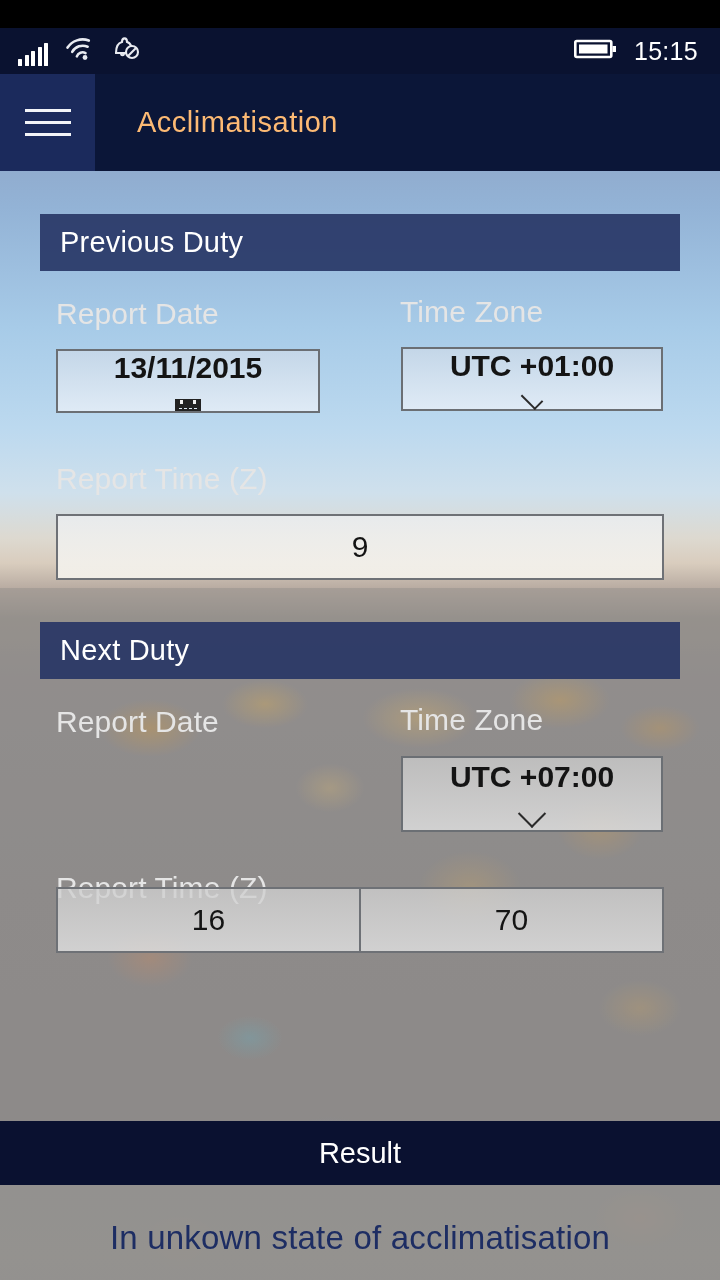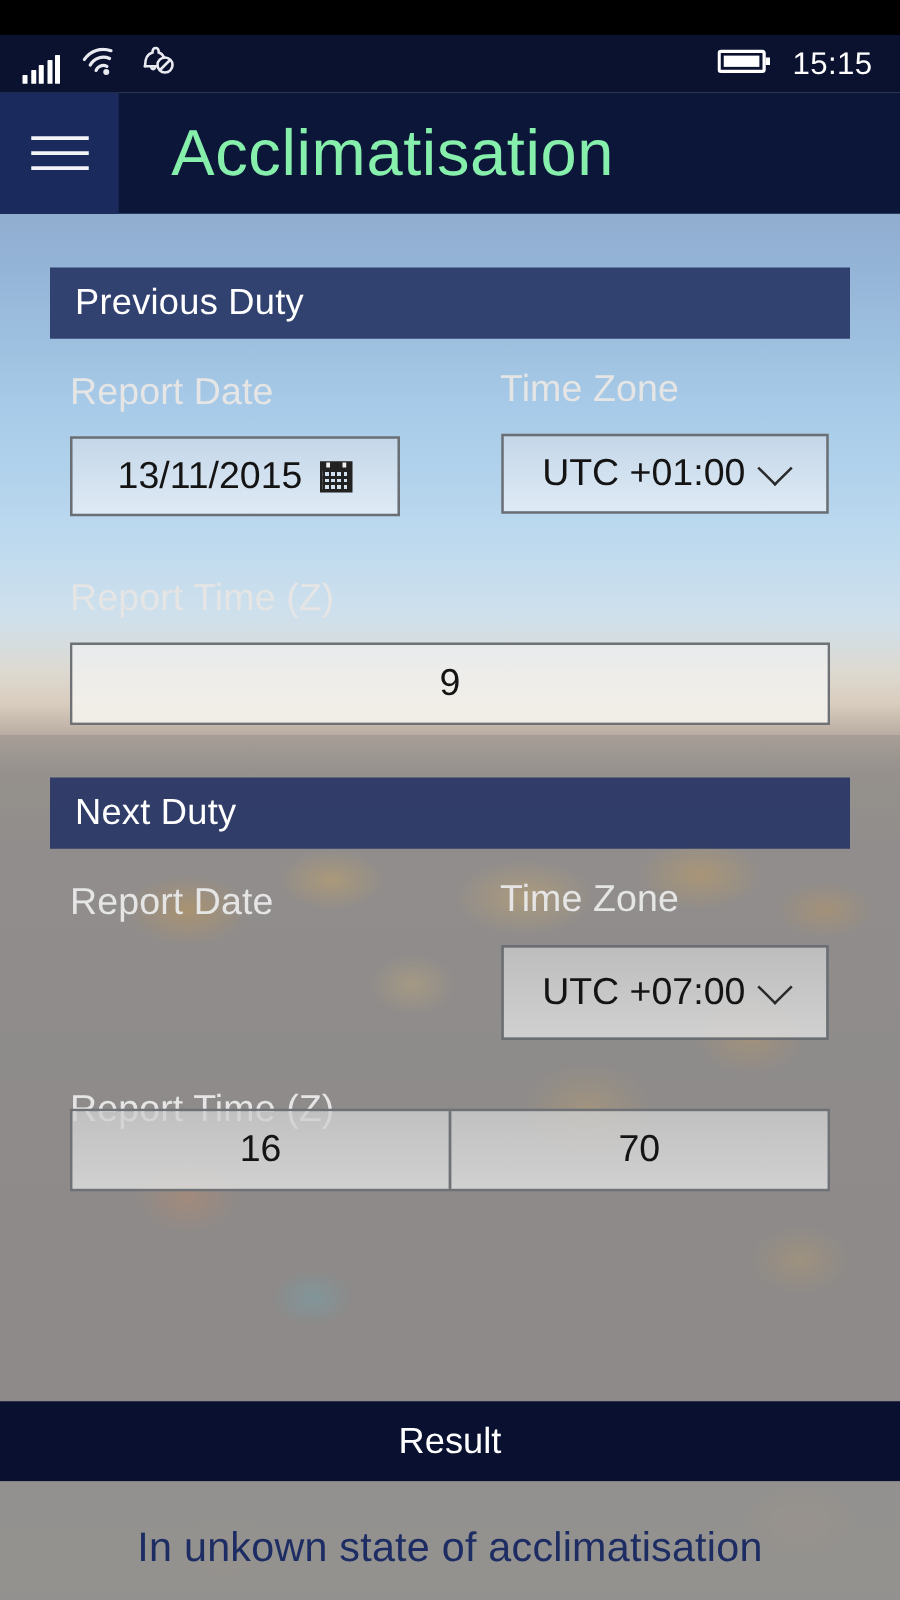--- a/index.html
+++ b/index.html
@@ -111,22 +111,22 @@
     align-items: center; justify-content: center;
     gap: 9px;
     cursor: pointer;
   }
   .hamburger span {
     display: block;
     width: 46px; height: 3px;
     background: #f2f4f8;
   }
   .app-title {
-    color: #86efac;
-    font-size: 52px;
+    color: #fdba74;
+    font-size: 29px;
     font-weight: 300;
     letter-spacing: 0.5px;
     padding-left: 42px;
     font-family: "Liberation Sans", sans-serif;
   }
 
   
   .content {
     position: absolute;
     left: 0; top: 143px;
@@ -161,22 +161,23 @@
   
   .box {
     position: absolute;
     border: 2px solid #6b6f74;
     display: flex;
     align-items: center;
     justify-content: center;
     gap: 14px;
     font-size: 30px;
     color: #141414;
-    font-weight: 400;
+    font-weight: 700;
     cursor: pointer;
+    flex-direction: column;
   }
   .box.light {
     background: linear-gradient(to bottom, rgba(200,216,232,0.85), rgba(226,236,246,0.92));
   }
   .box.gray {
     background: linear-gradient(to bottom, rgba(200,200,200,0.82), rgba(218,218,218,0.88));
   }
 
   .cal-icon {
     width: 26px; height: 25px;

